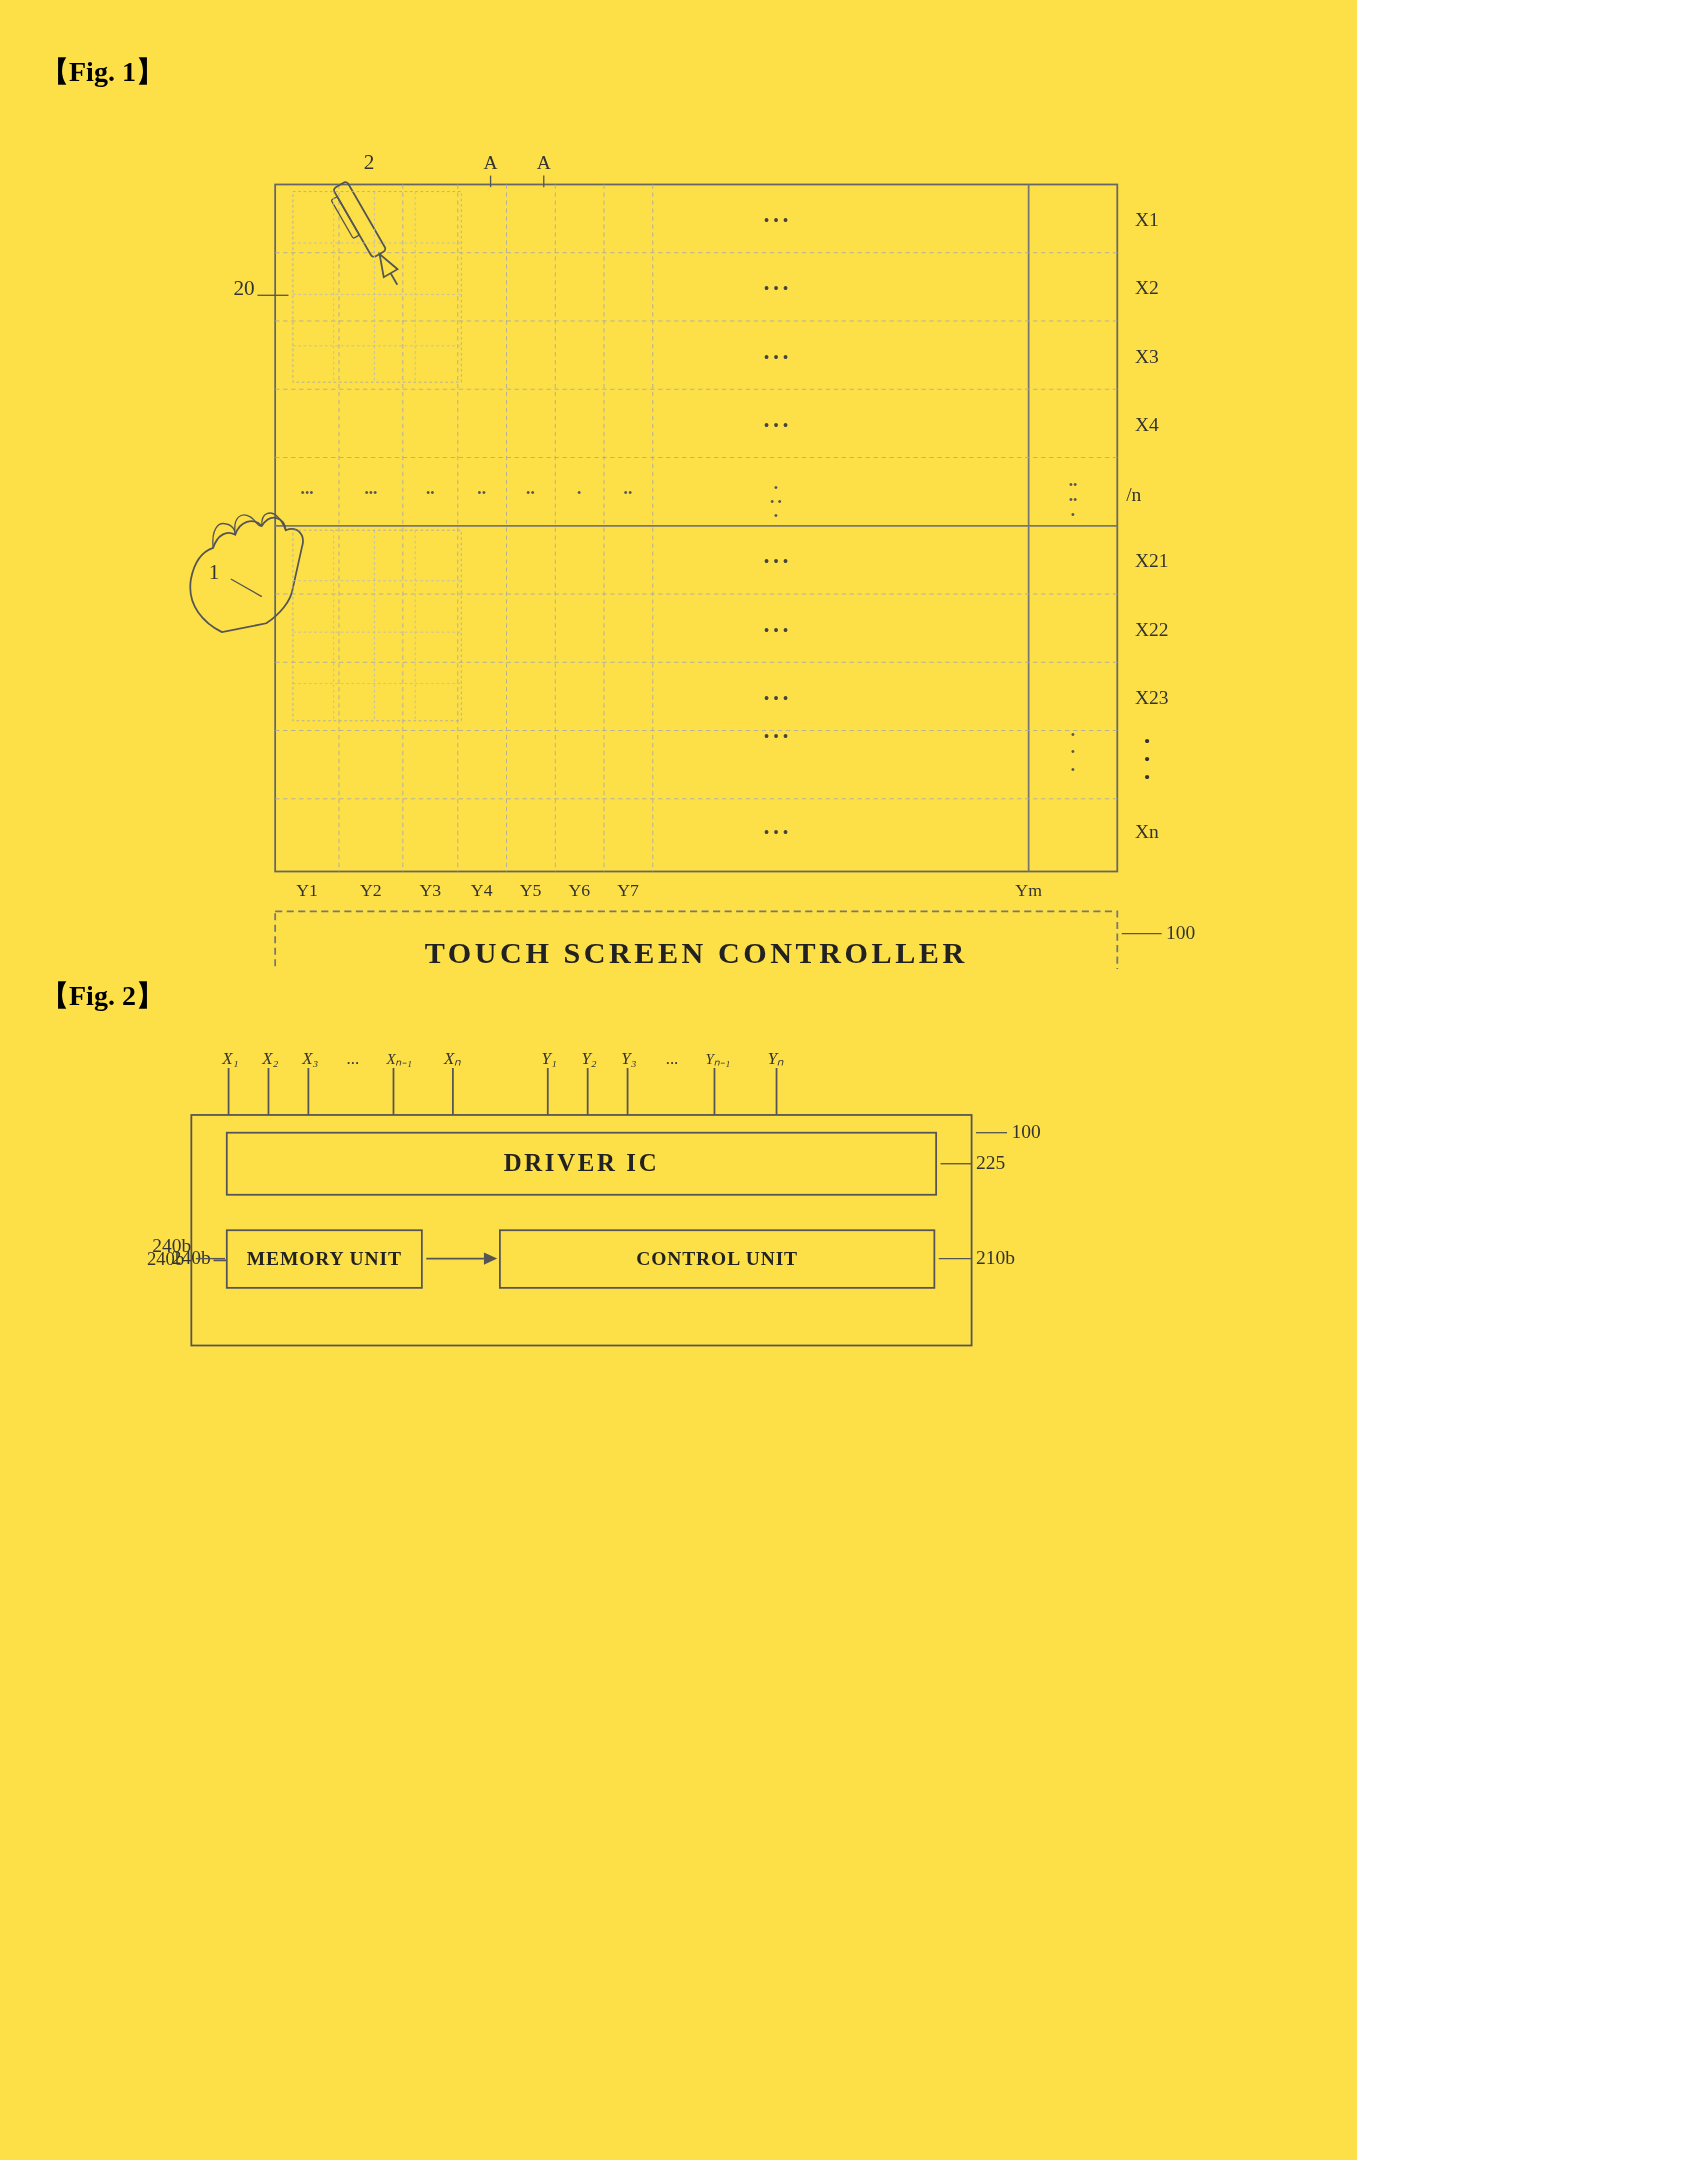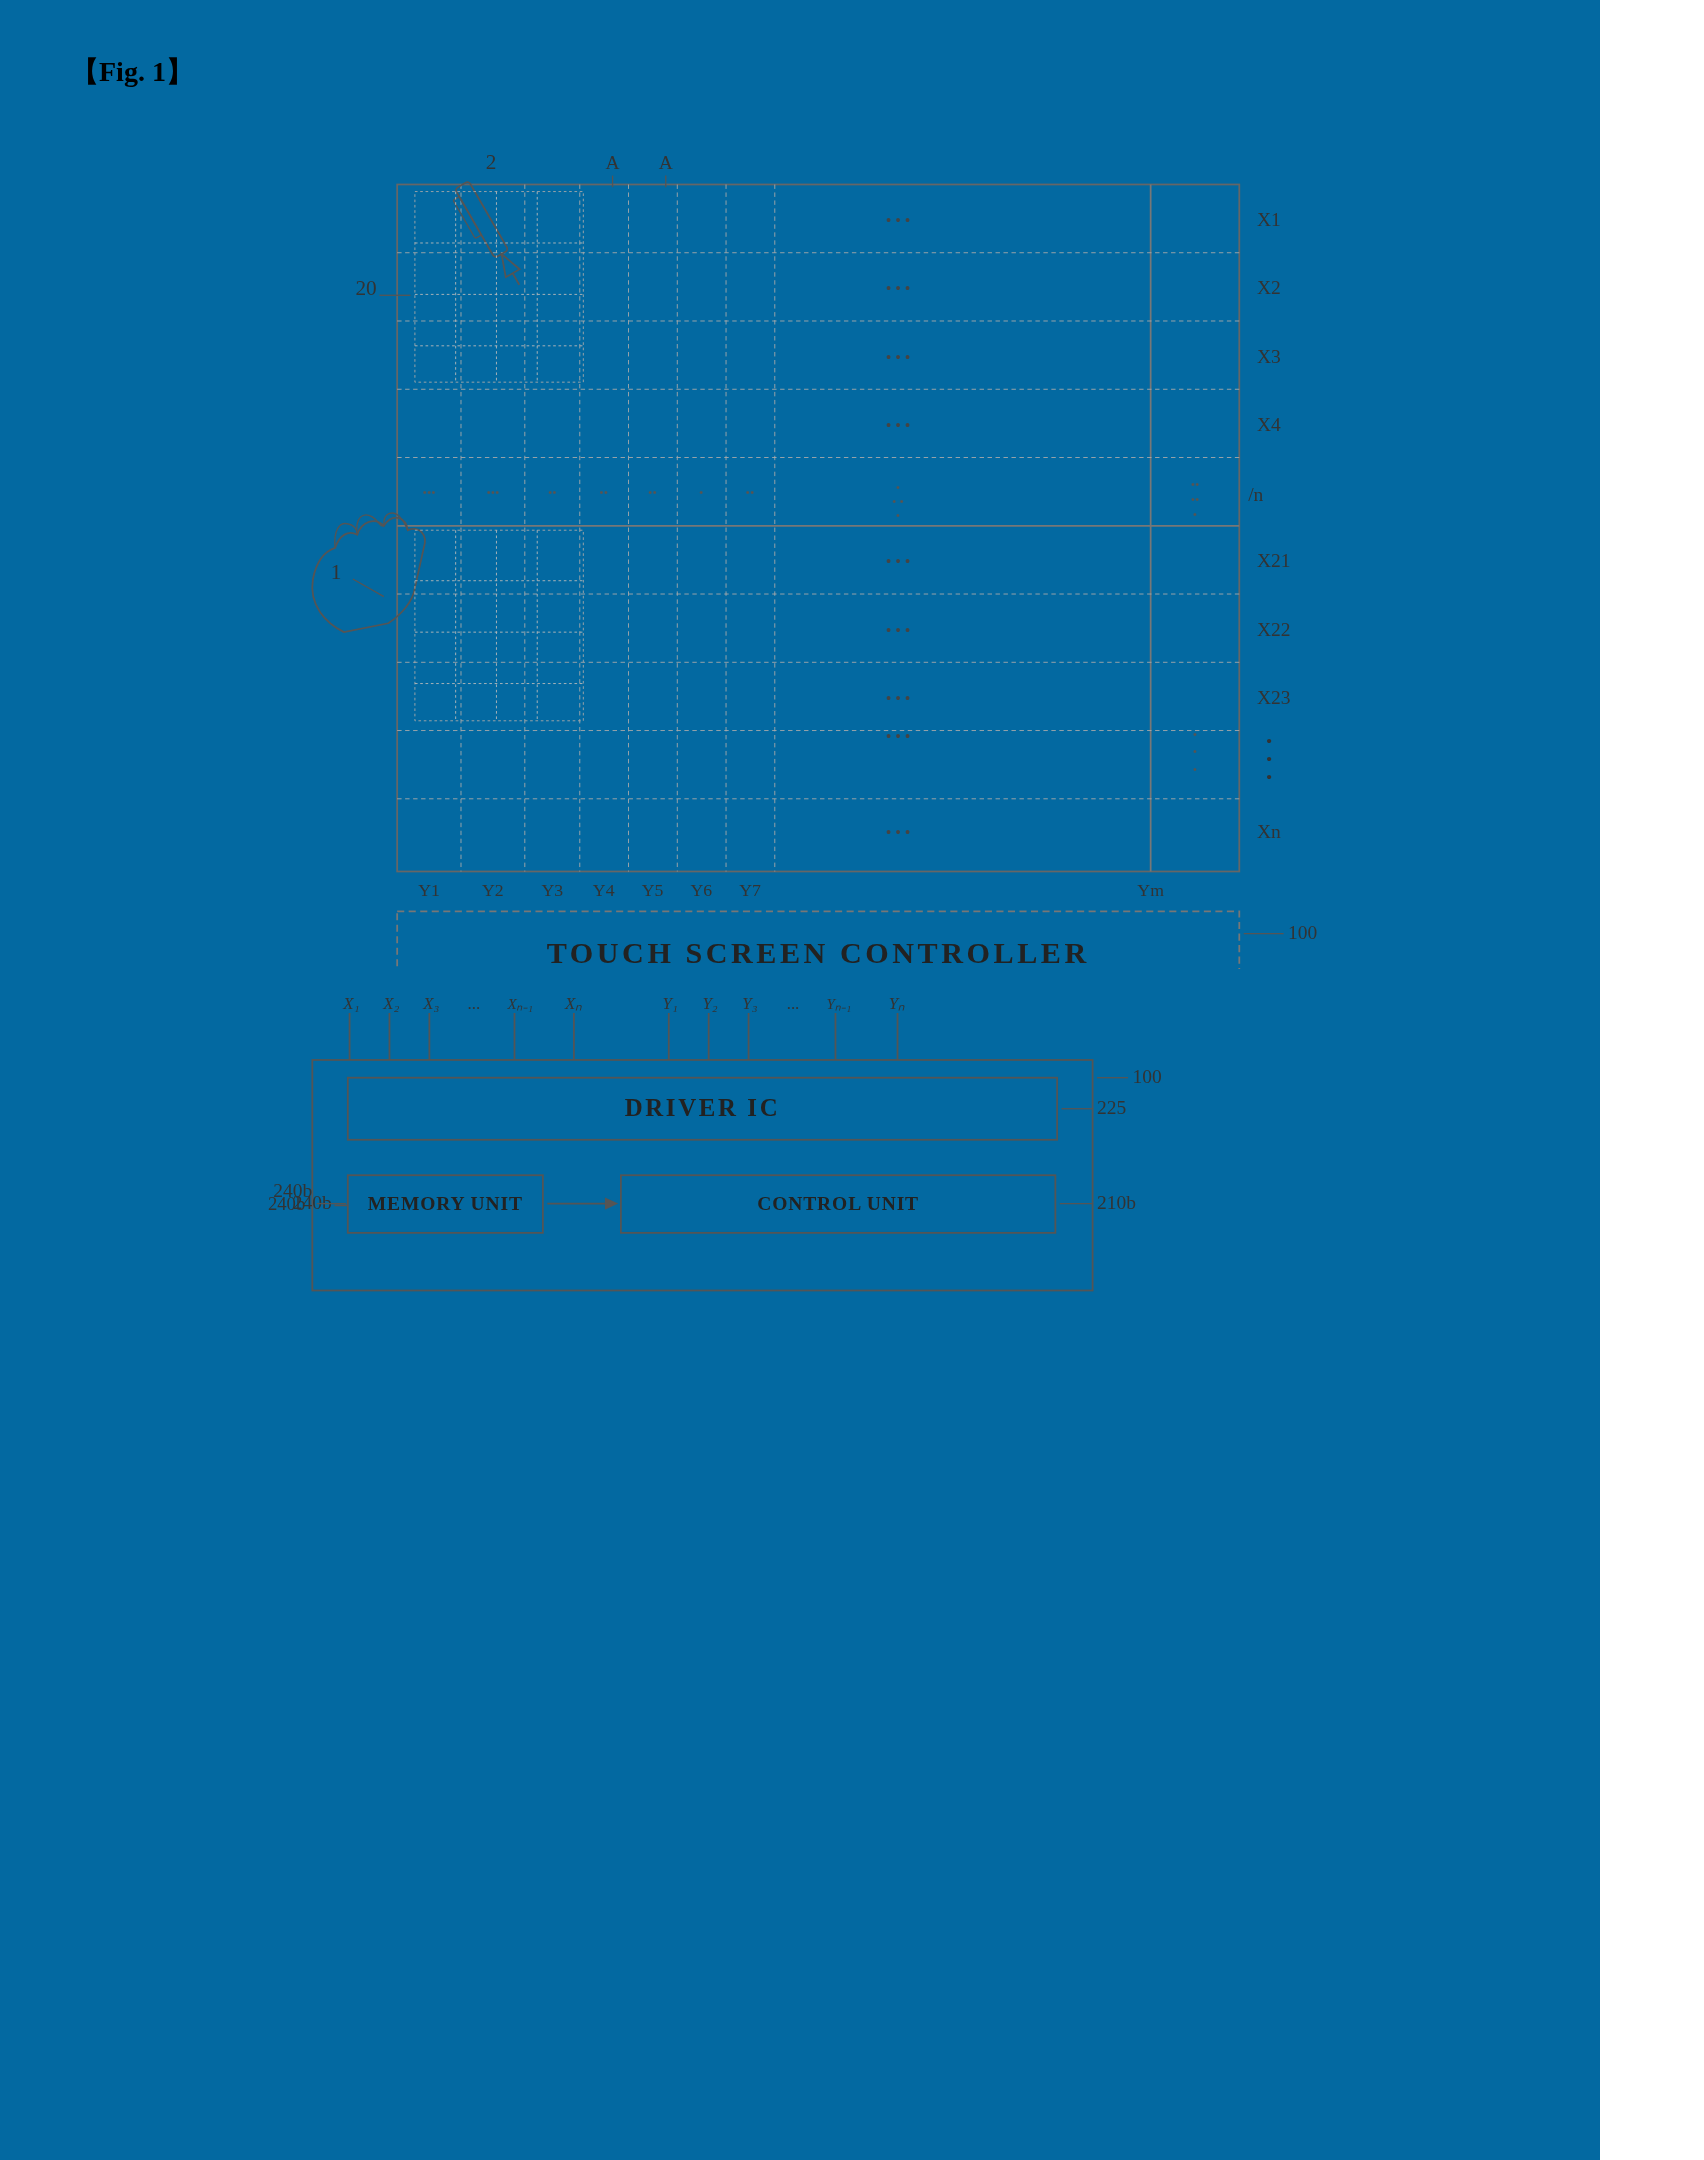--- a/index.html
+++ b/index.html
@@ -5,24 +5,24 @@
     * { margin: 0; padding: 0; box-sizing: border-box; }
     body {
       background: #fff;
       font-family: 'Times New Roman', Times, serif;
       width: 1704px;
       min-height: 2161px;
       position: relative;
     }
 
     .page {
-      width: 1600px;
+      width: 1357px;
       min-height: 2161px;
-      background: #0369a1;
-      padding: 53px 71px;
+      background: #fde047;
+      padding: 53px 41px;
       position: relative;
     }
 
     
     .fig-label {
       font-size: 28px;
       font-weight: bold;
       margin-bottom: 26.6px;
       font-family: 'Times New Roman', serif;
     }
@@ -185,20 +185,21 @@
       <line x1="261" y1="465" x2="261" y2="680" stroke="#bbb" stroke-width="1" stroke-dasharray="3,3"></line>
       <line x1="307" y1="465" x2="307" y2="680" stroke="#bbb" stroke-width="1" stroke-dasharray="3,3"></line>
       <line x1="353" y1="465" x2="353" y2="680" stroke="#bbb" stroke-width="1" stroke-dasharray="3,3"></line>
       <line x1="215" y1="522" x2="405" y2="522" stroke="#bbb" stroke-width="1" stroke-dasharray="3,3"></line>
       <line x1="215" y1="580" x2="405" y2="580" stroke="#bbb" stroke-width="1" stroke-dasharray="3,3"></line>
       <line x1="215" y1="638" x2="405" y2="638" stroke="#bbb" stroke-width="1" stroke-dasharray="3,3"></line>
 
     </svg>
   </div>
 
+  <div class="fig-label" style="margin-top: 17.7px;">【Fig. 2】</div>
 
   <div class="fig2-absolute" style="position:relative; width:1064px; margin: 29px auto;">
     <svg width="1064" height="337" class="diagram-svg" viewBox="0 0 1200 380">
 
       <text x="85" y="22" font-size="19" fill="#333" font-style="italic">X₁</text>
       <text x="130" y="22" font-size="19" fill="#333" font-style="italic">X₂</text>
       <text x="175" y="22" font-size="19" fill="#333" font-style="italic">X₃</text>
       <text x="225" y="22" font-size="19" fill="#333">...</text>
       <text x="270" y="22" font-size="17" fill="#333" font-style="italic">Xₙ₋₁</text>
       <text x="335" y="22" font-size="19" fill="#333" font-style="italic">Xₙ</text>

